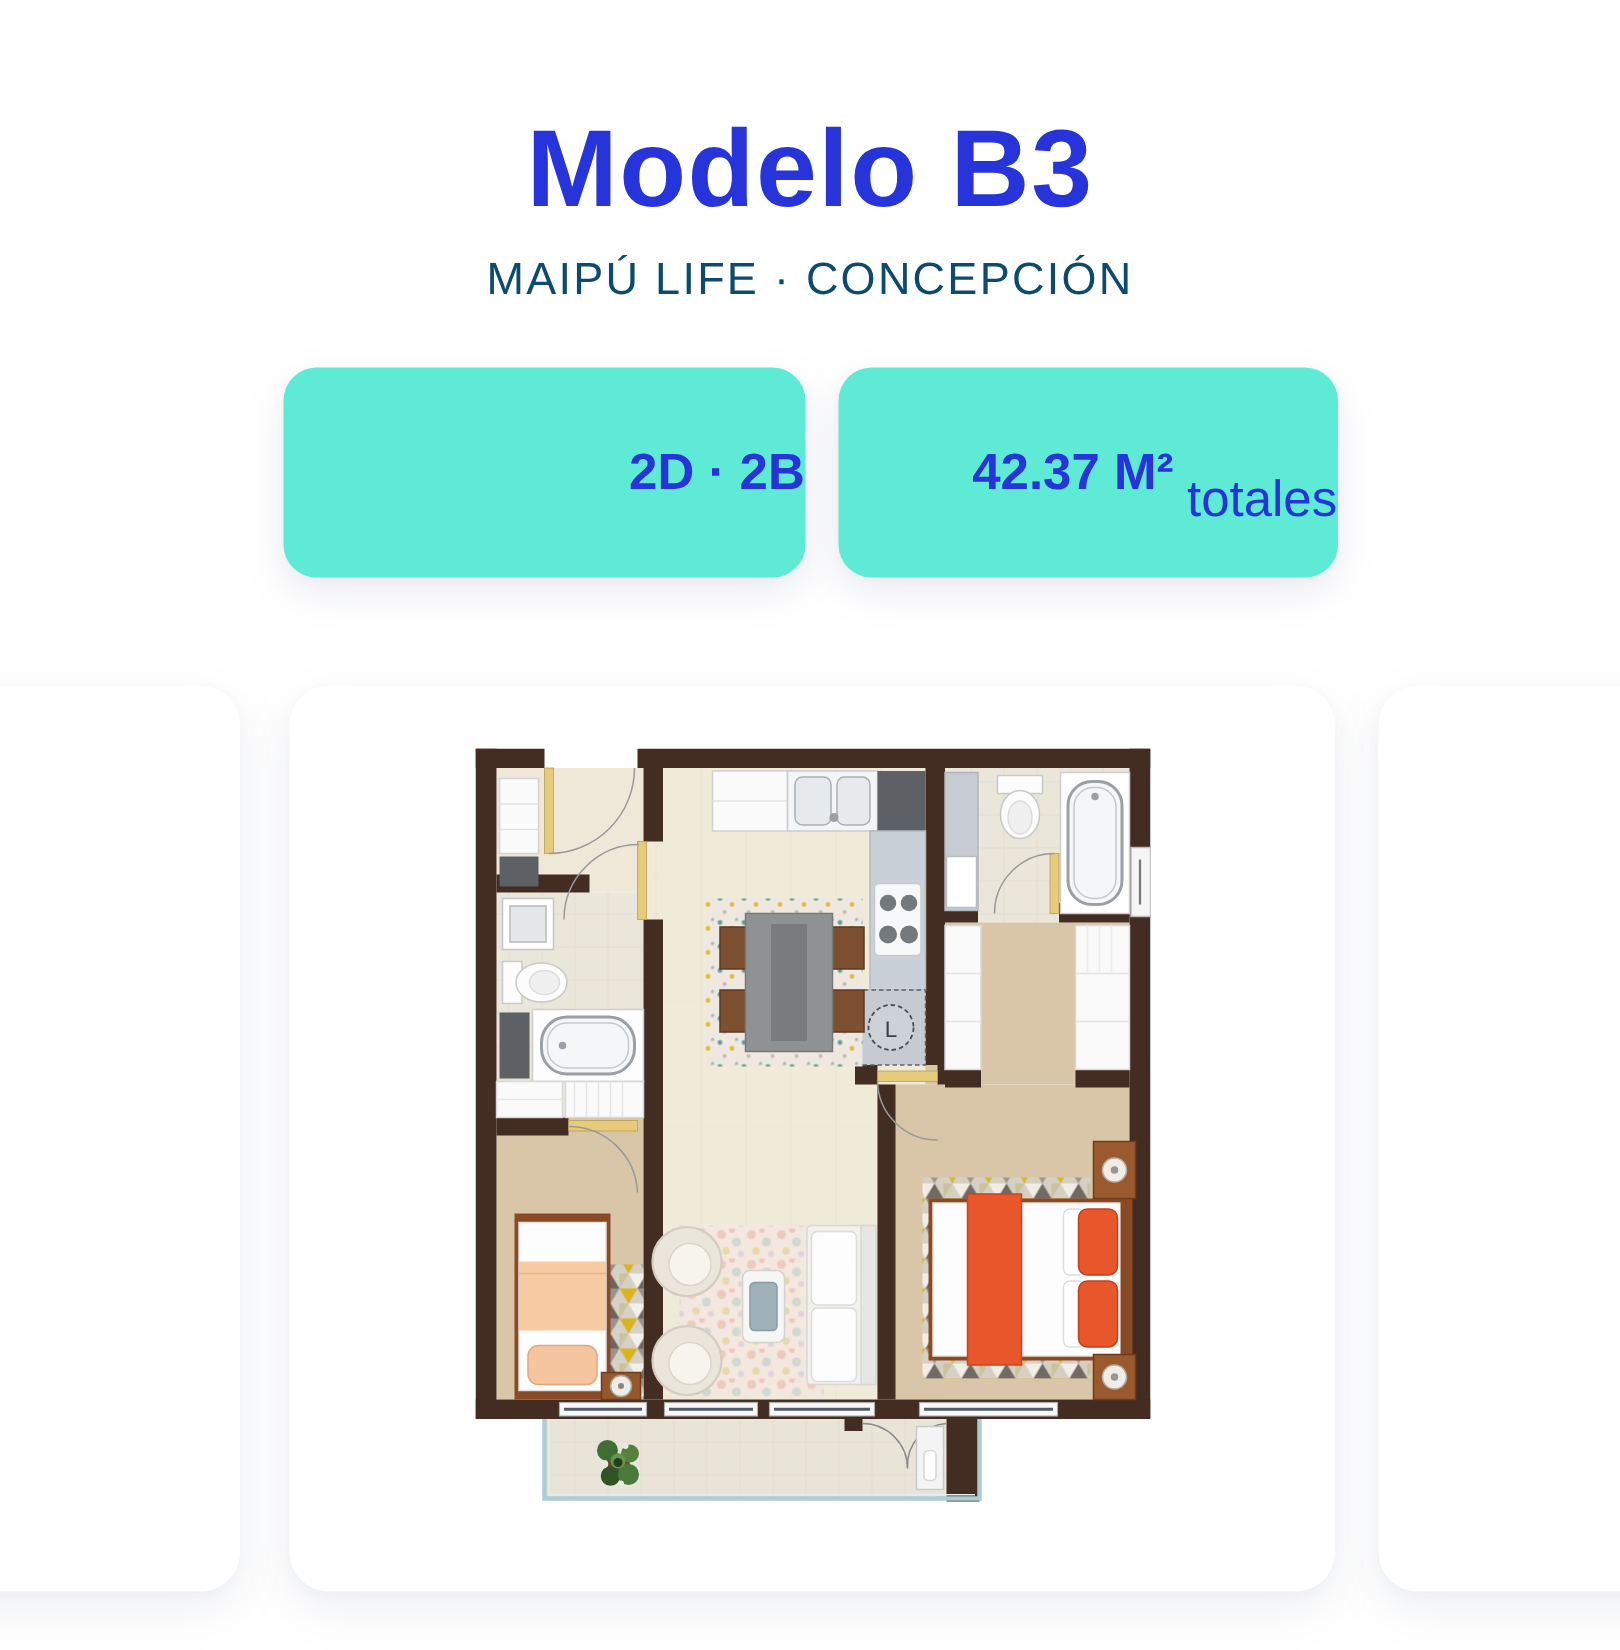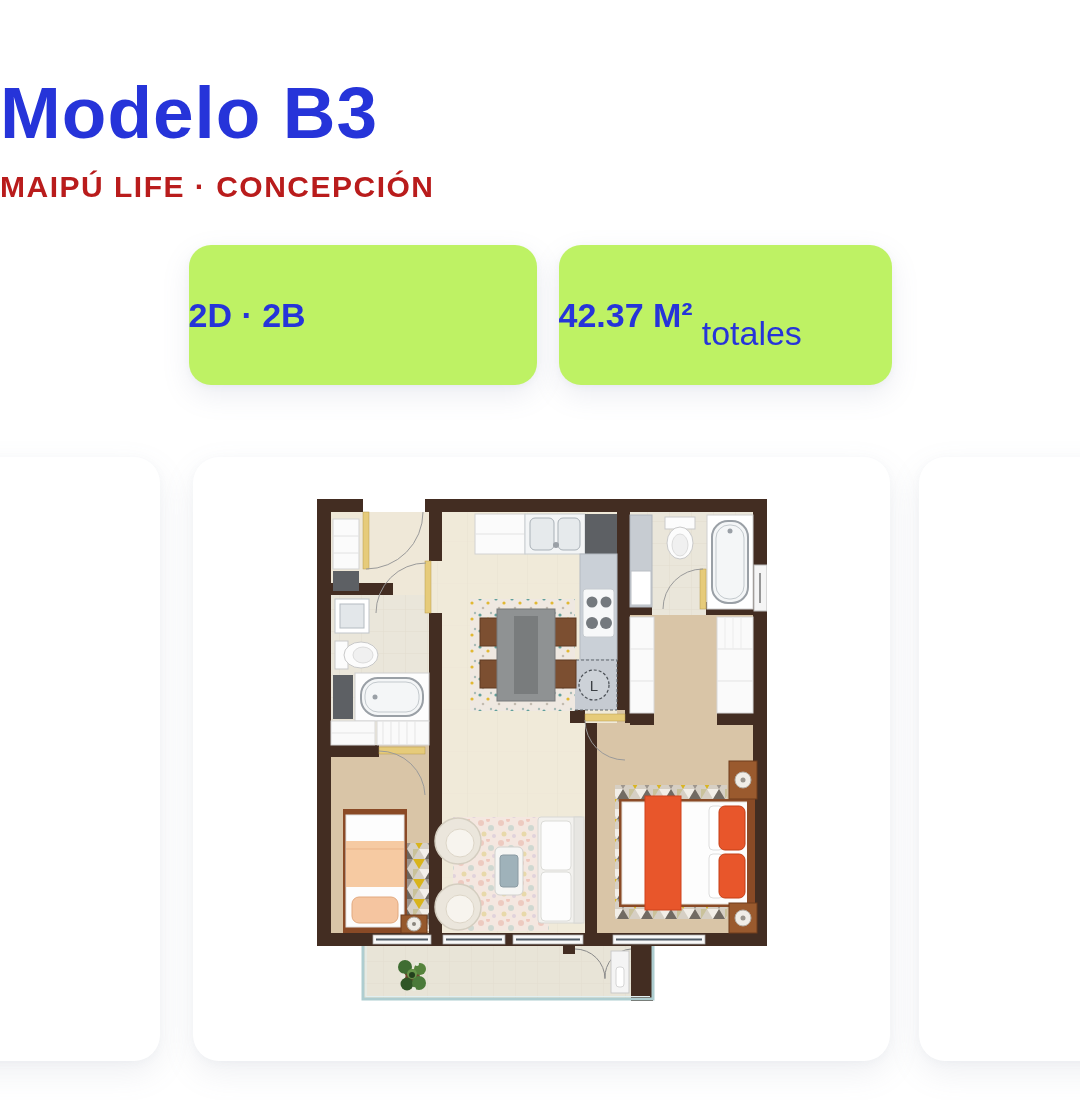--- a/index.html
+++ b/index.html
@@ -1,24 +1,24 @@
 <!DOCTYPE html>
 <html><head>
 <meta charset="utf-8">
 <style>
   * { margin:0; padding:0; box-sizing:border-box; }
   html,body { width:1080px; height:1100px; background:#ffffff; overflow:hidden;
               font-family:"Liberation Sans", sans-serif; }
-  .header { padding-top:76px; }
+  .header { text-align:center; padding-top:76px; }
   .title { font-size:73px; font-weight:800; color:#2634d9; letter-spacing:1px; line-height:1; }
-  .subtitle { margin-top:20px; font-size:30px; font-weight:700; color:#b91c1c; letter-spacing:1.5px; line-height:1.2; }
+  .subtitle { margin-top:20px; font-size:30px; font-weight:400; color:#0c4a6e; letter-spacing:1.5px; line-height:1.2; }
   .badges { margin-top:40px; display:flex; justify-content:center; gap:22px; }
-  .badge { background:#bef264; height:140px; border-radius:22px;
+  .badge { background:#5eead4; height:140px; border-radius:22px;
            box-shadow:0 10px 28px rgba(120,130,160,.14), 0 2px 6px rgba(120,130,160,.06);
-           display:flex; align-items:center; justify-content:flex-start;
+           display:flex; align-items:center; justify-content:flex-end;
            font-size:34px; color:#2634d9; }
   .badge-rooms { width:348px; font-weight:700; }
   .badge-area  { width:333px; }
   .badge-area .strong { font-weight:700; }
   .badge-area .normal { font-weight:400; margin-left:9px;margin-top:36px; }
   .carousel { position:relative; margin-top:72px; height:616px; }
   .card { position:absolute; top:0; height:604px; width:700px; background:#ffffff;
           border-radius:26px;
           box-shadow:0 12px 32px rgba(120,130,160,.12), 0 2px 8px rgba(120,130,160,.05); }
   .card-left  { left:-540px; }

